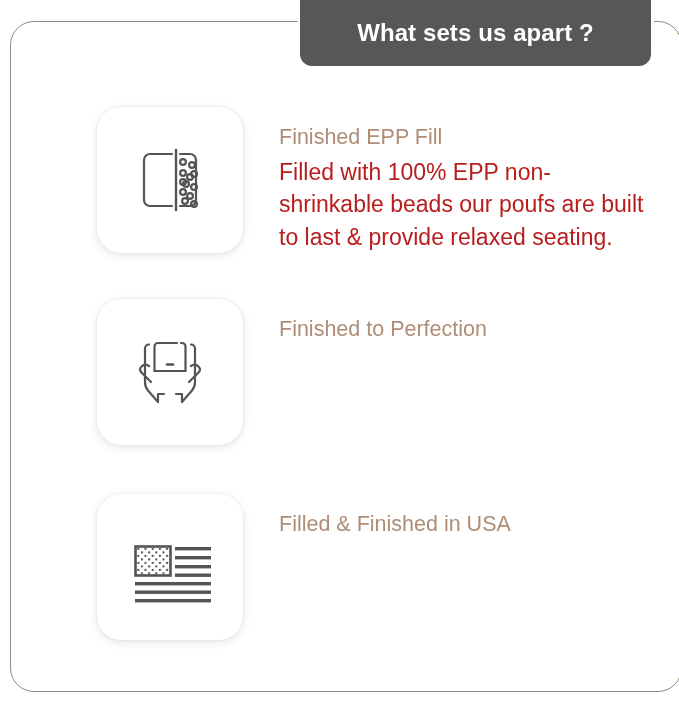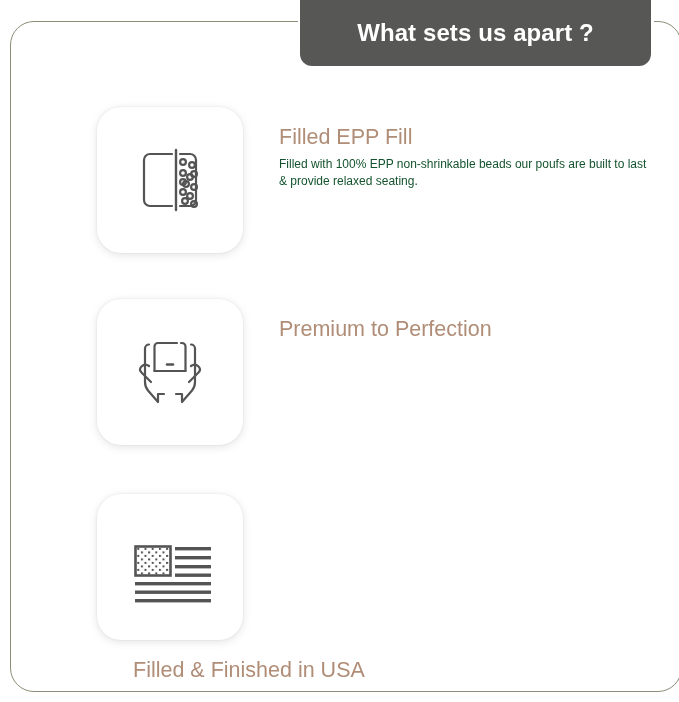--- a/index.html
+++ b/index.html
@@ -79,21 +79,21 @@
   .feature {
     position: absolute;
     left: 89px;
     width: 560px;
     height: 146px;
     display: flex;
     align-items: flex-start;
   }
   .feature-1 { top: 107px; }
   .feature-2 { top: 299px; }
-  .feature-3 { top: 494px; flex-direction: column; }
+  .feature-3 { top: 494px; }
 
   
   .icon-tile {
     flex: 0 0 auto;
     width: 146px;
     height: 146px;
     background: #ffffff;
     border-radius: 24px;
     box-shadow: 0 2px 9px rgba(120,120,120,0.20),
                 0 0 2px rgba(140,140,140,0.18);
@@ -113,22 +113,22 @@
   }
   .feature-title {
     color: #b08d77;
     font-size: 21.5px;
     font-weight: normal;
     line-height: 1.15;
     margin: 0 0 6px 0;
     white-space: nowrap;
   }
   .feature-desc {
-    color: #14532d;
-    font-size: 12px;
+    color: #b91c1c;
+    font-size: 23px;
     line-height: 1.42;
     margin: 0;
     max-width: 370px;
   }
 </style>
 </head>
 <body>
 
 <div class="page">
 
@@ -161,21 +161,21 @@
             <circle cx="59" cy="58" r="2.9"></circle>
             <circle cx="66" cy="62" r="2.9"></circle>
             <circle cx="61" cy="67" r="2.9"></circle>
             <circle cx="70" cy="40" r="2.9"></circle>
             <circle cx="59" cy="48" r="2.9"></circle>
             <circle cx="70" cy="70" r="2.9"></circle>
           </svg>
         </span>
       </div>
       <div class="feature-text">
-        <h3 class="feature-title">Filled EPP Fill</h3>
+        <h3 class="feature-title">Finished EPP Fill</h3>
         <p class="feature-desc">Filled with 100% EPP non-shrinkable beads our poufs are built to last &amp; provide relaxed seating.</p>
       </div>
     </div>
 
     <div class="feature feature-2">
       <div class="icon-tile">
         <span>
           <svg width="92" height="92" viewBox="0 0 92 92" fill="none" stroke="#545454" stroke-width="2.2" stroke-linecap="round" stroke-linejoin="round">
 
             <path d="M53 17 H34 a3.5 3.5 0 0 0 -3.5 3.5 V45 H61.5 V20.5 A3.5 3.5 0 0 0 58 17 H57"></path>
@@ -184,21 +184,21 @@
 
             <path d="M25 18.5 a4 4 0 0 0 -4 4 V56 q0 5 3 8.5 L34 76 v-8 h6"></path>
             <path d="M25 40 q-4 -3 -7.5 0.5 -3 3 0 6 L27 56"></path>
 
             <path d="M67 18.5 a4 4 0 0 1 4 4 V56 q0 5 -3 8.5 L58 76 v-8 h-6"></path>
             <path d="M67 40 q4 -3 7.5 0.5 3 3 0 6 L65 56"></path>
           </svg>
         </span>
       </div>
       <div class="feature-text">
-        <h3 class="feature-title">Premium to Perfection</h3>
+        <h3 class="feature-title">Finished to Perfection</h3>
       </div>
     </div>
 
     <div class="feature feature-3">
       <div class="icon-tile">
         <span>
           <svg width="96" height="96" viewBox="0 0 96 96" fill="none">
             <defs>
               <pattern id="stars" width="7.2" height="7" patternUnits="userSpaceOnUse">
                 <rect x="0.9" y="0.9" width="2" height="2" fill="#545454"></rect>

